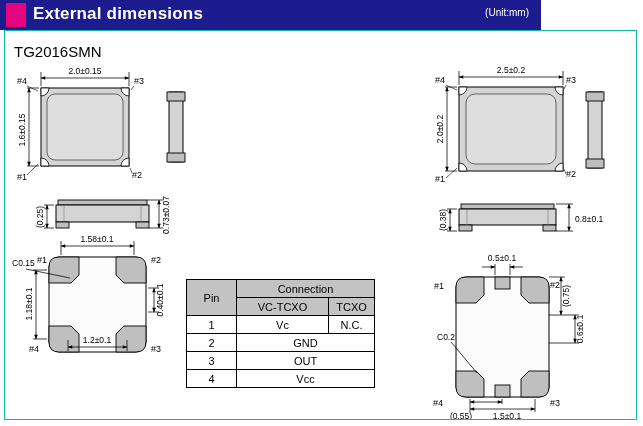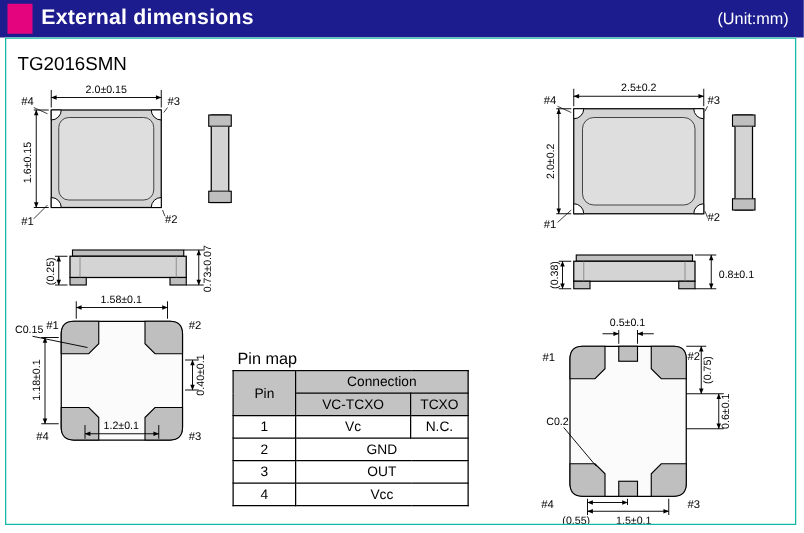--- a/index.html
+++ b/index.html
@@ -1,24 +1,24 @@
 <!DOCTYPE html>
 <html><head>
 <meta charset="utf-8">
 <style>
   html,body { margin:0; padding:0; }
   body {
     width:643px; height:426px; position:relative; overflow:hidden;
     background:#fff; font-family:"Liberation Sans", sans-serif;
   }
   
-  .titlebar { position:absolute; left:0; top:0; width:643px; height:30px; background:#1c1c8e; }
+  .titlebar { position:absolute; left:0; top:0; width:541px; height:30px; background:#1c1c8e; }
   .accent   { position:absolute; left:6px; top:3px; width:20px; height:24px; background:#e4047e; }
   .title    { position:absolute; left:33px; top:4px; margin:0; font-size:17px; font-weight:bold; color:#fff; letter-spacing:0.2px; }
-  .unit     { position:absolute; right:12px; top:7px; font-size:13px; color:#fff; }
+  .unit     { position:absolute; right:12px; top:7px; font-size:10px; color:#fff; }
   
   .content { position:absolute; left:4px; top:30px; width:633px; height:390px;
              border:1px solid #14b8a6; box-sizing:border-box; background:#fff; overflow:hidden; }
   .model-label { position:absolute; font-size:15px; color:#000; }
   .model-left  { left:9px;  top:12px; }
   .model-right { left:433px; top:12px; }
   svg { position:absolute; }
   .svg-left  { left:1px;   top:1px; }
   .svg-right { left:376px; top:1px; }
   
@@ -273,21 +273,20 @@
     </g>
     <g class="pins">
       <text x="58" y="257" text-anchor="middle">#1</text>
       <text x="174" y="256" text-anchor="middle">#2</text>
       <text x="57" y="374" text-anchor="middle">#4</text>
       <text x="174" y="374" text-anchor="middle">#3</text>
     </g>
   </svg>
 
   <div class="pinmap-wrap">
-    <div class="pinmap-title">Pin map</div>
     <table class="pinmap">
       <colgroup>
           <col style="width:50px">
           <col style="width:92px">
           <col style="width:46px">
         </colgroup>
       <tbody>
         <tr>
           <td rowspan="2" class="hd">Pin</td>
           <td colspan="2" class="hd">Connection</td>

